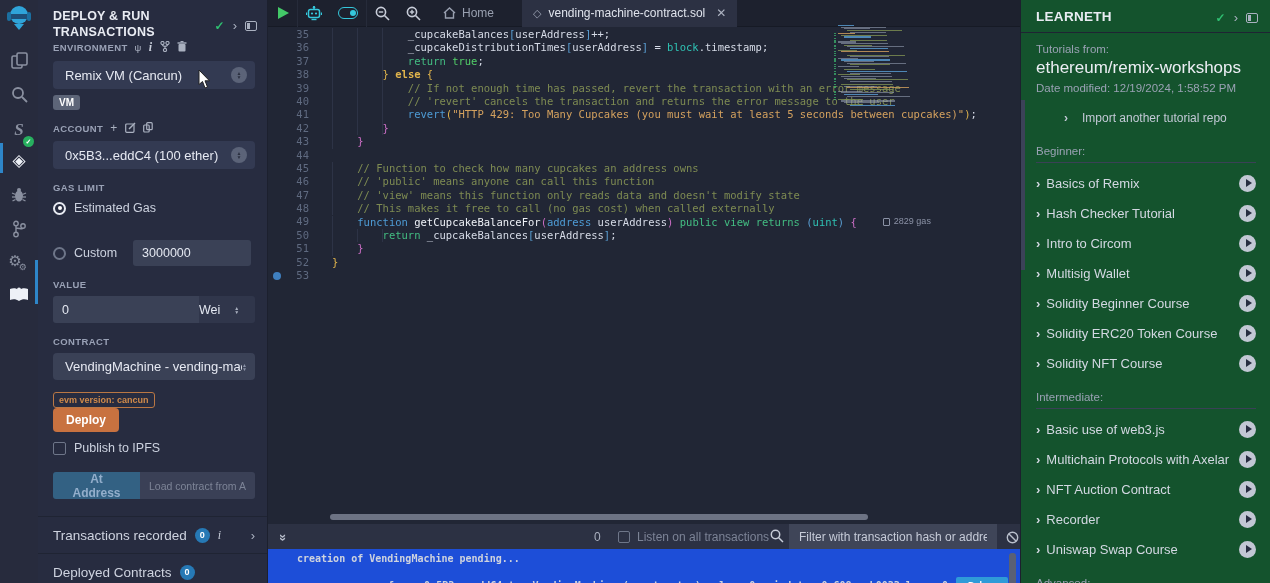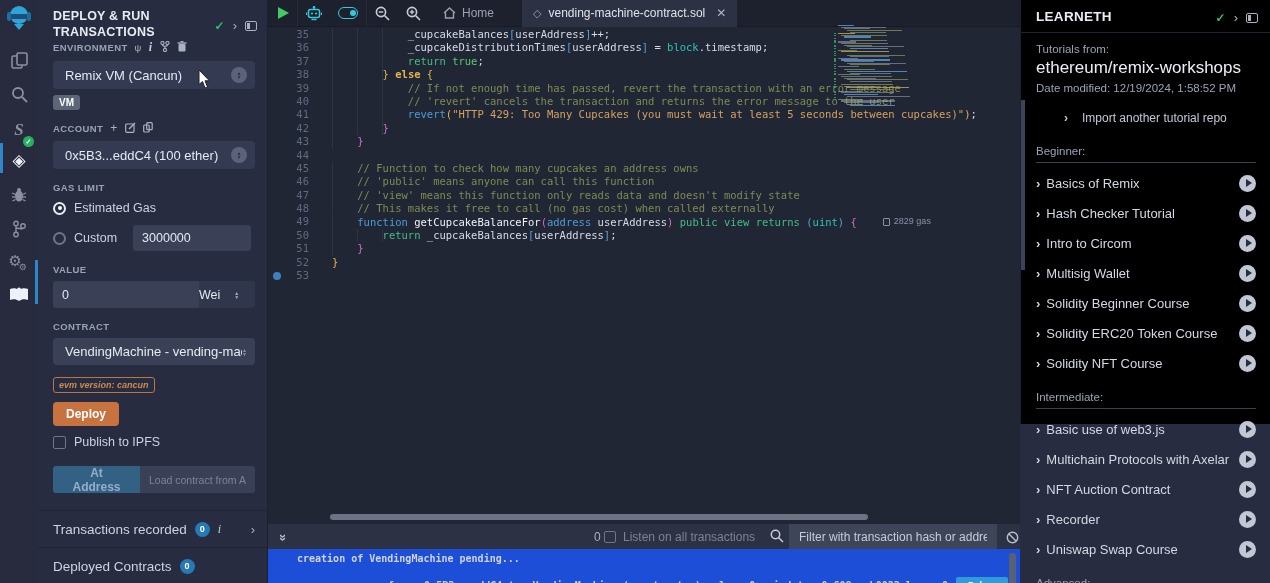--- a/index.html
+++ b/index.html
@@ -31,21 +31,21 @@
   .dd { background:#333a52; border-radius:4px; height:28px; display:flex; align-items:center; padding:0 8px 0 12px; margin-top:6px; color:#e6e9f2; font-size:13px; }
   .dd .txt { white-space:nowrap; overflow:hidden; flex:1; }
   .stepper-circle { width:16px; height:16px; border-radius:50%; background:#5b6378; color:#2b3040; display:flex; flex-direction:column; align-items:center; justify-content:center; font-size:5px; line-height:4px; flex:none; }
   .stepper-plain { display:flex; flex-direction:column; align-items:center; color:#aab1c0; font-size:5px; line-height:4px; flex:none; }
   .vm-badge { display:inline-block; background:#5d6578; color:#fff; font-size:10px; font-weight:bold; border-radius:3px; padding:2px 6px; margin-top:6px; }
   .in { background:#3a4156; border-radius:3px; color:#e4e8f1; font-size:12.5px; border:none; outline:none; padding:0 9px; font-family:"Liberation Sans",sans-serif; }
   .radio { width:13px; height:13px; border-radius:50%; border:2px solid #6e7689; flex:none; position:relative; }
   .radio.sel { border-color:#e8ebf2; }
   .radio.sel::after { content:""; position:absolute; left:2.5px; top:2.5px; width:4px; height:4px; border-radius:50%; background:#fff; }
   .radio-row { display:flex; align-items:center; gap:8px; font-size:12.5px; color:#ccd2df; }
-  .evm-badge { display:inline-block; border:1px solid #b97744; color:#cf8a4a; font-size:9px; font-weight:bold; border-radius:3px; padding:2px 5px;font-style:italic; }
+  .evm-badge { display:inline-block; border:1px solid #b97744; color:#cf8a4a; font-size:9px; font-weight:bold; border-radius:3px; padding:2px 5px; }
   .btn-deploy { background:#c87240; color:#fff; font-weight:bold; font-size:12px; border:none; border-radius:4px; padding:5px 13px; font-family:"Liberation Sans",sans-serif; }
   .cbox { width:13px; height:13px; border:1.5px solid #6e7689; border-radius:2px; flex:none; }
   .ataddr-btn { background:#336183; color:#93aecb; font-weight:bold; font-size:12px; border:none; border-radius:3px 0 0 3px; height:27px; padding:0 12px; font-family:"Liberation Sans",sans-serif; }
   .ataddr-in { background:#3a4056; border-radius:0 3px 3px 0; height:27px; width:115px; font-size:10.5px; }
   .ataddr-in::placeholder { color:#7d8497; }
   .sect-row { display:flex; align-items:center; gap:8px; padding:0 12px 0 15px; height:36px; font-size:13.5px; color:#ced3df; }
   .sect-div { border-top:1px solid #1f2433; }
   .cnt-badge { background:#2679b5; color:#fff; font-size:9px; font-weight:bold; min-width:15px; height:15px; border-radius:8px; display:inline-flex; align-items:center; justify-content:center; padding:0 4px; }
 
   
@@ -77,33 +77,33 @@
 
   #minimap { position:absolute; right:98px; top:25px; width:88px; height:86px; }
   .mm-row { height:1.1px; margin-bottom:.55px; display:flex; }
   .mm-git { width:2px; flex:none; margin-right:2px; }
   #hscroll { position:absolute; left:62px; top:514px; width:538px; height:6px; border-radius:3px; background:#6d7384; }
 
   
   #termbar { position:absolute; left:0; top:524px; right:0; height:25px; background:#2c3143; display:flex; align-items:center; }
   .dblchev { color:#b9bfcc; font-size:13px; transform:rotate(90deg); display:inline-block; font-weight:bold; }
   #term-count { position:absolute; left:326px; color:#aab0bf; font-size:12px; }
-  #term-listen { position:absolute; left:336px; display:flex; align-items:center; gap:7px; color:#7c8396; font-size:12px; }
+  #term-listen { position:absolute; left:350px; display:flex; align-items:center; gap:7px; color:#7c8396; font-size:12px; }
   #term-search { position:absolute; left:502px; top:5px; }
   #term-filter { position:absolute; left:521px; top:0; width:208px; height:25px; background:#3f4558; border:none; outline:none; color:#c6cbd8; font-size:12px; padding:0 10px; font-family:"Liberation Sans",sans-serif; }
   #term-filter::placeholder { color:#c6cbd8; }
   #term-ban { position:absolute; left:738px; top:6px; }
   #termlog { position:absolute; left:0; top:549px; right:0; height:34px; background:#1d4ed8; overflow:hidden; font-family:"DejaVu Sans Mono",monospace; font-size:10px; color:#ced3de;font-weight:bold; }
   #term-line1 { position:absolute; left:29px; top:4px; }
   #term-partial { position:absolute; left:120px; top:28px; white-space:nowrap; display:flex; align-items:center; gap:8px; }
   .dbg-btn { background:#2f9bd8; color:#fff; font-size:9px; padding:3px 12px; border-radius:2px; font-family:"Liberation Sans",sans-serif; }
   #term-vscroll { position:absolute; right:4px; top:4px; width:7px; height:60px; background:#596075; border-radius:3px; }
 
   
-  #rightpanel { position:absolute; left:1020px; top:0; width:250px; height:424px; background:#000000; border-left:1px solid #1c202e; }
+  #rightpanel { position:absolute; left:1020px; top:0; width:250px; height:583px; background:#14532d; border-left:1px solid #1c202e; }
   #rp-scrollstrip { position:absolute; left:0; top:100px; width:4px; height:170px; background:#3c4258; }
   #rp-header { display:flex; align-items:center; padding:8px 12px 7px 15px; border-bottom:1px solid #1f2433; }
   #rp-title { font-size:13.5px; font-weight:bold; color:#e9ecf3; letter-spacing:.3px; }
   #rp-meta { padding:10px 14px 0 15px; }
   .rp-small { font-size:11.5px; color:#9aa2b4; }
   #rp-repo { font-size:17px; color:#eceef4; margin:3px 0 4px; }
   #rp-import { display:flex; gap:14px; padding:17px 0 0 28px; font-size:12px; color:#c3c9d6; align-items:center; }
   #rp-sections { padding:20px 14px 0 15px; }
   .rp-heading { font-size:11.5px; color:#9aa2b4; padding-bottom:5px; border-bottom:1px solid #3a4156; margin-bottom:5px; }
   .rp-item { display:flex; align-items:center; height:30px; gap:6px; }
@@ -255,21 +255,21 @@
   </div>
 
   <div class="sp-pad" style="margin-top:13px">
     <div class="sp-label">
         <span>GAS LIMIT</span>
       </div>
     <div class="radio-row" style="margin-top:8px">
       <span class="radio sel"></span>
       <span>Estimated Gas</span>
     </div>
-    <div class="radio-row" style="margin-top:10px">
+    <div class="radio-row" style="margin-top:25px">
       <span class="radio"></span>
       <span>Custom</span>
       <input class="in" style="width: 118px; height: 26px; margin-left: 8px;" value="3000000">
     </div>
   </div>
 
   <div class="sp-pad" style="margin-top:13px">
     <div class="sp-label">
         <span>VALUE</span>
       </div>
@@ -290,21 +290,21 @@
         <span>CONTRACT</span>
       </div>
     <div class="dd" style="background:#3a4156;height:27px">
       <span class="txt">VendingMachine - vending-machin</span>
       <span class="stepper-plain" style="color:#8a92a6">
           <span>▲</span>
           <span>▼</span>
         </span>
     </div>
     <div style="margin-top:9px"><span class="evm-badge">evm version: cancun</span></div>
-    <div style="margin-top:9px"><button class="btn-deploy">Deploy</button></div>
+    <div style=""><button class="btn-deploy">Deploy</button></div>
     <div class="radio-row" style="margin-top:9px">
       <span class="cbox"></span>
       <span>Publish to IPFS</span>
     </div>
     <div style="display:flex;margin-top:17px">
       <button class="ataddr-btn">At Address</button>
       <input class="in ataddr-in" placeholder="Load contract from Addres" style="">
     </div>
   </div>
 

